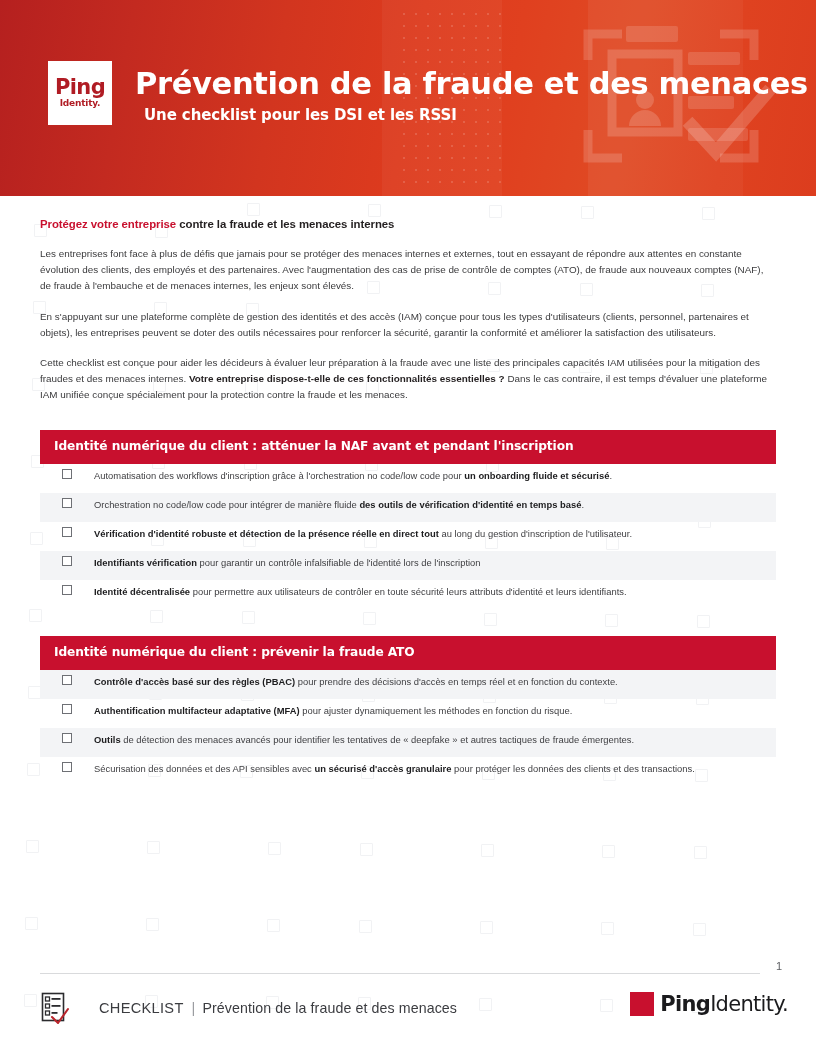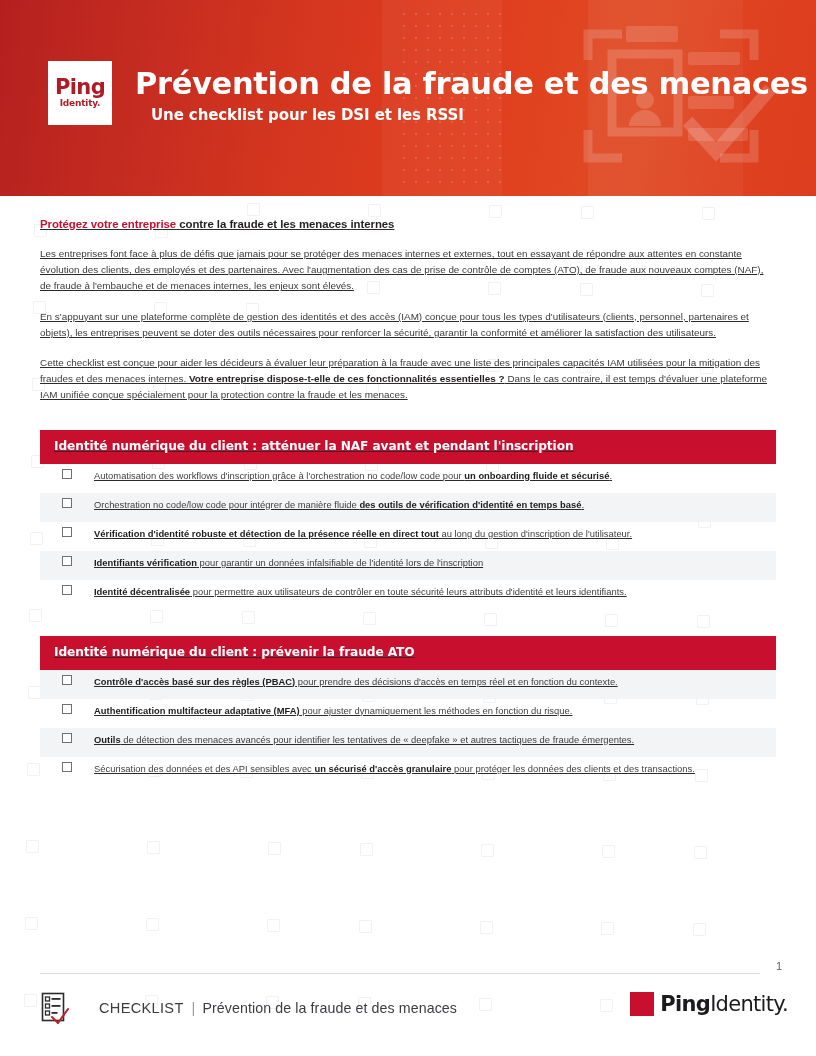--- a/index.html
+++ b/index.html
@@ -123,35 +123,34 @@
     white-space: nowrap;
     margin: 0;
   }
   .banner-subtitle {
     font-family: "DejaVu Sans", sans-serif;
     font-size: 15px;
     font-weight: 700;
     color: #ffffff;
     letter-spacing: -0.1px;
     line-height: 20px;
-    margin: 3px 0 0 16px;
+    margin: 3px 0 0 9px;
     white-space: nowrap;
   }
 
   
   .content {
     position: absolute;
     left: 0; top: 196px;
     width: 816px;
     z-index: 3;
   }
   .inner {
     margin: 4px auto;
     width: 736px;
-    text-decoration: underline;
   }
 
   .lede {
     margin: 20px 0 0 0;
     font-size: 11.4px;
     font-weight: 700;
     line-height: 16px;
     color: #231f20;
     letter-spacing: -0.05px;
   }
@@ -441,21 +440,21 @@
           <div class="row">
             <div class="cbox-cell">
               <span class="checkbox"></span>
             </div>
             <div class="row-text"><b>Vérification d'identité robuste et détection de la présence réelle en direct tout</b><span> au long du gestion d'inscription de l'utilisateur.</span></div>
           </div>
           <div class="row alt">
             <div class="cbox-cell">
               <span class="checkbox"></span>
             </div>
-            <div class="row-text"><b>Identifiants vérification</b><span> pour garantir un données infalsifiable de l'identité lors de l'inscription</span></div>
+            <div class="row-text"><b>Identifiants vérification</b><span> pour garantir un contrôle infalsifiable de l'identité lors de l'inscription</span></div>
           </div>
           <div class="row">
             <div class="cbox-cell">
               <span class="checkbox"></span>
             </div>
             <div class="row-text"><b>Identité décentralisée</b><span> pour permettre aux utilisateurs de contrôler en toute sécurité leurs attributs d'identité et leurs identifiants.</span></div>
           </div>
         </div>
     </section>
 

